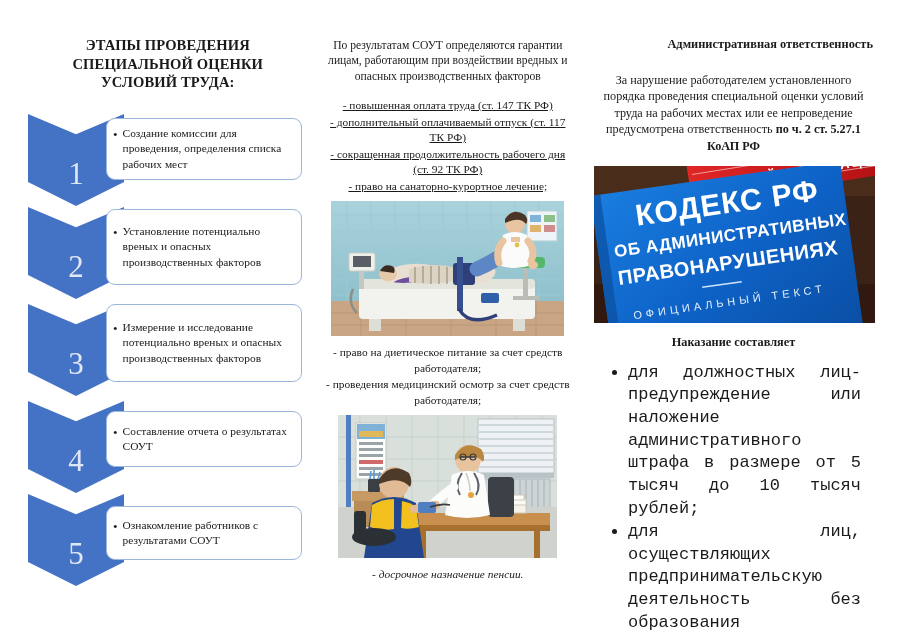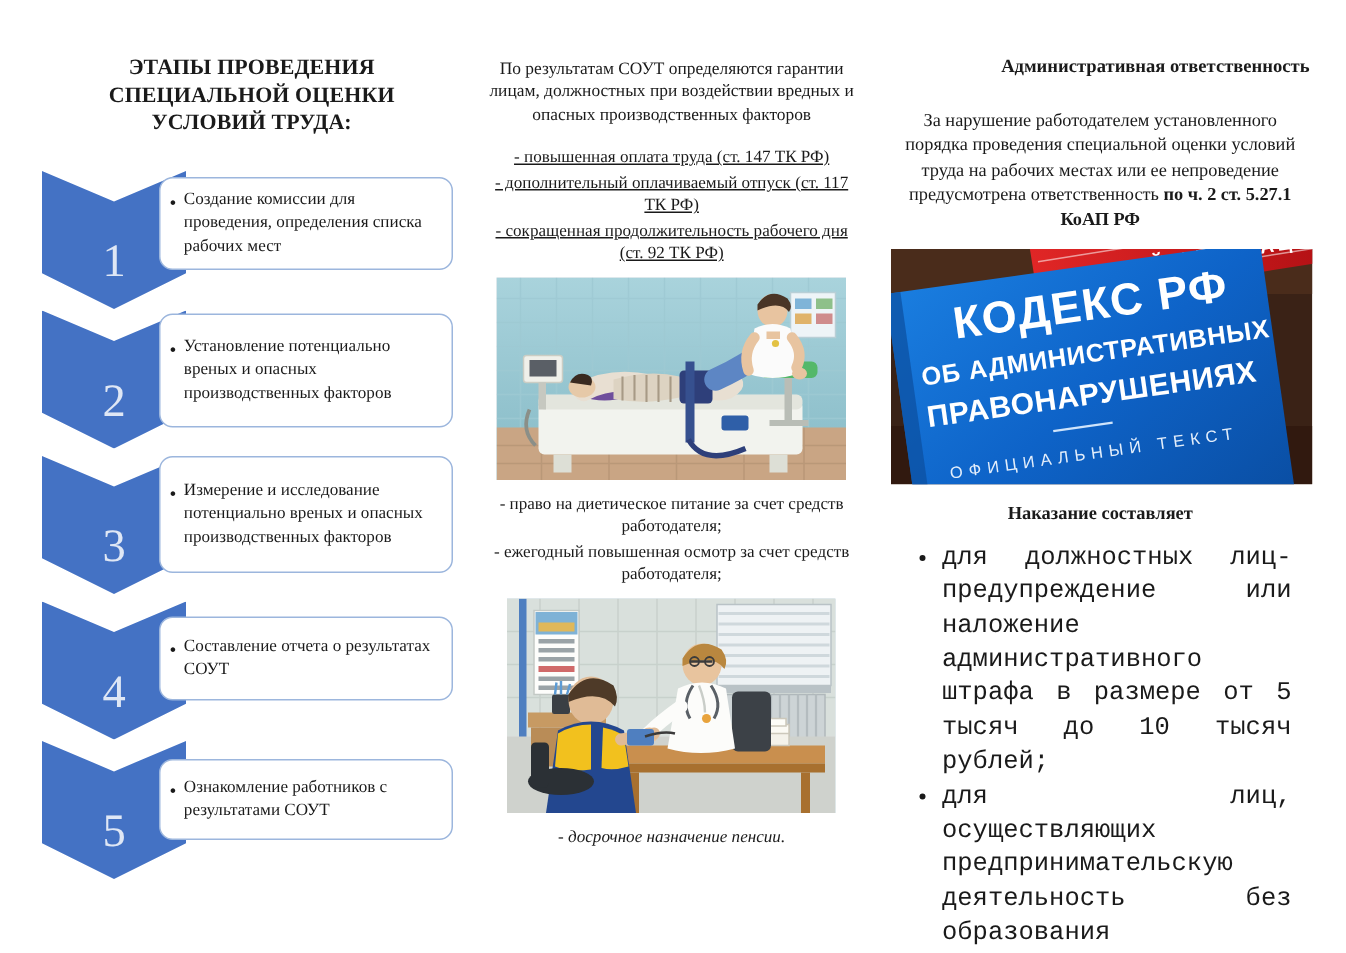--- a/index.html
+++ b/index.html
@@ -255,26 +255,27 @@
             <span class="callout-text">Ознакомление работников с результатами СОУТ</span>
           </div>
         </div>
       </div>
 
     </div>
   </div>
 
   <div class="col col-mid">
 
-    <p class="mid-head"><span>По результатам СОУТ определяются </span><b>гарантии</b><span> лицам, должностных при воздействии вредных и опасных производственных факторов</span></p>
+    <p class="mid-head"><span>По результатам СОУТ определяются </span><b>гарантии</b><span> лицам, работающим при воздействии вредных и опасных производственных факторов</span></p>
 
     <div class="mid-list">
       <p>- повышенная оплата труда (ст. 147 ТК РФ)</p>
       <p>- дополнительный оплачиваемый отпуск (ст. 117 ТК РФ)</p>
       <p>- сокращенная продолжительность рабочего дня (ст. 92 ТК РФ)</p>
+      <p>- право на санаторно-курортное лечение;</p>
     </div>
 
     <div class="photo" style="width:233px;height:135px;">
       <svg width="233" height="135" viewBox="0 0 233 135">
         <defs>
           <linearGradient id="tileG" x1="0" y1="0" x2="0" y2="1">
             <stop offset="0" stop-color="#a9d3dc"></stop>
               <stop offset="1" stop-color="#86bac6"></stop>
           </linearGradient>
         </defs>
@@ -335,21 +336,21 @@
         <rect x="22" y="55" width="18" height="11" fill="#5a5f66"></rect>
         <rect x="28" y="70" width="5" height="18" fill="#c6c8c0"></rect>
         <path d="M22 88 q-6 14 4 24" stroke="#8b8f88" stroke-width="2.5" fill="none"></path>
 
         <rect x="150" y="92" width="18" height="10" rx="2" fill="#2f5fa8"></rect>
       </svg>
     </div>
 
     <div class="mid-list2">
       <p>- право на диетическое питание за счет средств работодателя;</p>
-      <p>- ежегодный повышенная осмотр за счет средств работодателя;</p>
+      <p>- проведения медицинский осмотр за счет средств работодателя;</p>
     </div>
 
     <div class="photo" style="width:219px;height:143px;">
       <svg width="219" height="143" viewBox="0 0 219 143">
         <rect x="0" y="0" width="219" height="143" fill="#dfe3e0"></rect>
 
         <rect x="0" y="0" width="219" height="92" fill="#d9e0dc"></rect>
         <g stroke="#c8d1cc" stroke-width="1">
           <path d="M0 22H219M0 44H219M0 66H219"></path>
           <path d="M22 0V92M48 0V92M74 0V92M100 0V92M126 0V92M152 0V92M178 0V92M204 0V92"></path>

